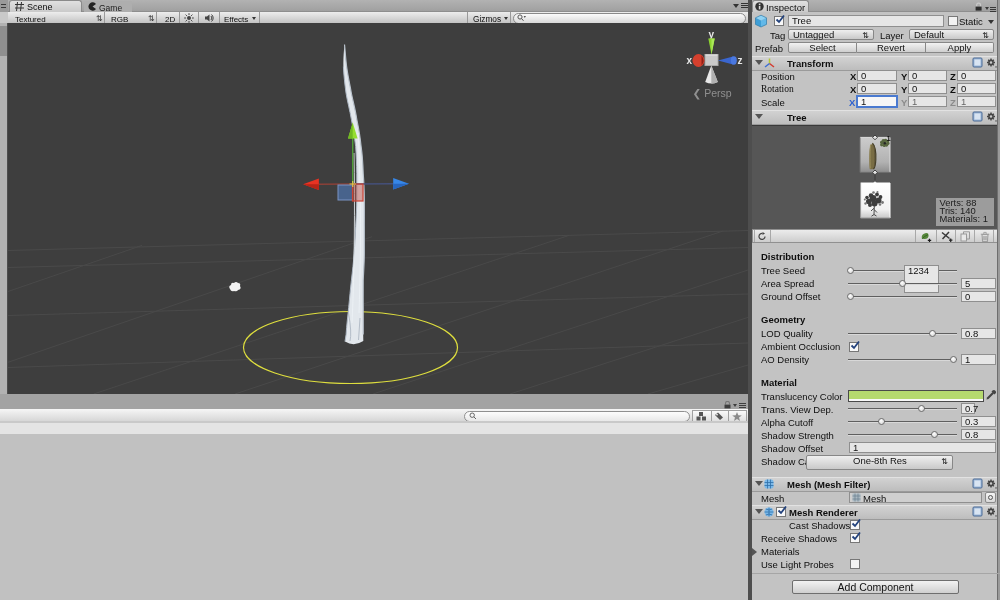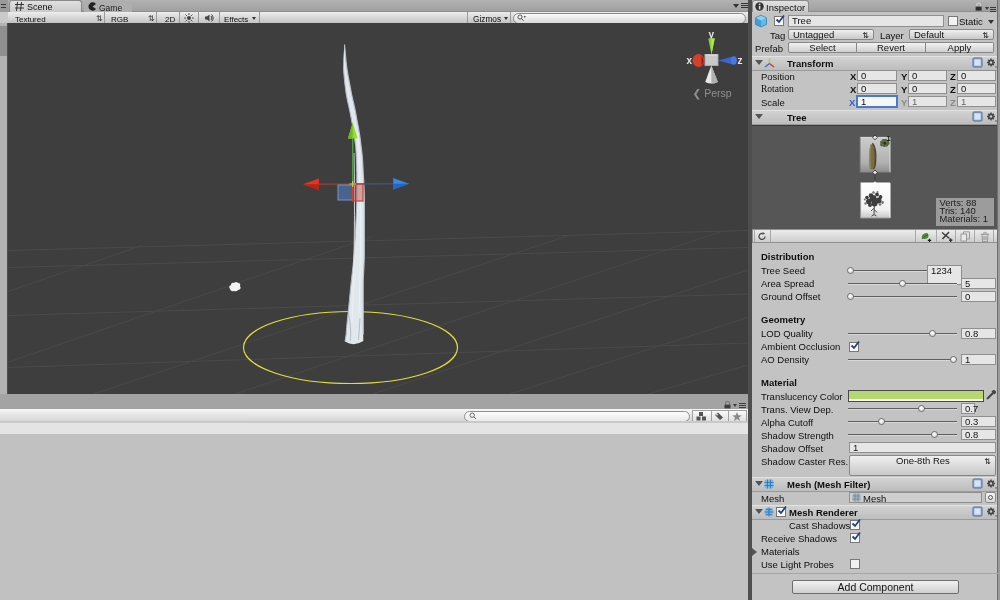--- a/index.html
+++ b/index.html
@@ -388,21 +388,21 @@
 <div class="abs txt" style="left:761px;top:391px;">Translucency Color</div>
 <div class="abs txt" style="left:761px;top:404px;">Trans. View Dep.</div>
 <div class="abs txt" style="left:761px;top:417px;">Alpha Cutoff</div>
 <div class="abs txt" style="left:761px;top:430px;">Shadow Strength</div>
 <div class="abs txt" style="left:761px;top:443px;">Shadow Offset</div>
 <div class="abs txt" style="left:761px;top:456px;">Shadow Caster Res.</div>
 
 <div class="abs" style="left:848px;top:270px;width:109px;height:1px;background:#5f5f5f;"></div>
 <div class="abs" style="left:848px;top:271px;width:109px;height:1px;background:#d8d8d8;"></div>
 <div class="abs" style="left:847px;top:267px;width:7px;height:7px;border-radius:50%;background:radial-gradient(circle at 40% 35%,#ffffff,#cfcfcf);border:1px solid #6e6e6e;box-sizing:border-box;"></div>
-<div class="abs field" style="left:927px;top:265px;width:35px;height:20px;">1234</div>
+<div class="abs field" style="left:904px;top:265px;width:35px;height:28px;">1234</div>
 
 <div class="abs" style="left:848px;top:283px;width:109px;height:1px;background:#5f5f5f;"></div>
 <div class="abs" style="left:848px;top:284px;width:109px;height:1px;background:#d8d8d8;"></div>
 <div class="abs" style="left:899px;top:280px;width:7px;height:7px;border-radius:50%;background:radial-gradient(circle at 40% 35%,#ffffff,#cfcfcf);border:1px solid #6e6e6e;box-sizing:border-box;"></div>
 <div class="abs field" style="left:961px;top:278px;width:35px;height:11px;">5</div>
 
 <div class="abs" style="left:848px;top:296px;width:109px;height:1px;background:#5f5f5f;"></div>
 <div class="abs" style="left:848px;top:297px;width:109px;height:1px;background:#d8d8d8;"></div>
 <div class="abs" style="left:847px;top:293px;width:7px;height:7px;border-radius:50%;background:radial-gradient(circle at 40% 35%,#ffffff,#cfcfcf);border:1px solid #6e6e6e;box-sizing:border-box;"></div>
 <div class="abs field" style="left:961px;top:291px;width:35px;height:11px;">0</div>
@@ -439,21 +439,21 @@
 <div class="abs" style="left:878px;top:418px;width:7px;height:7px;border-radius:50%;background:radial-gradient(circle at 40% 35%,#ffffff,#cfcfcf);border:1px solid #6e6e6e;box-sizing:border-box;"></div>
 <div class="abs field" style="left:961px;top:416px;width:35px;height:11px;">0.3</div>
 
 <div class="abs" style="left:848px;top:434px;width:109px;height:1px;background:#5f5f5f;"></div>
 <div class="abs" style="left:848px;top:435px;width:109px;height:1px;background:#d8d8d8;"></div>
 <div class="abs" style="left:931px;top:431px;width:7px;height:7px;border-radius:50%;background:radial-gradient(circle at 40% 35%,#ffffff,#cfcfcf);border:1px solid #6e6e6e;box-sizing:border-box;"></div>
 <div class="abs field" style="left:961px;top:429px;width:35px;height:11px;">0.8</div>
 
 <div class="abs field" style="left:849px;top:442px;width:147px;height:11px;">1</div>
 
-<div class="abs drop" style="left:849px;top:455px;width:147px;height:21px;padding-left:46px;">One-8th Res<span style="position:absolute;right:4px;top:1px;font-size:8px;">⇅</span></div>
+<div class="abs drop" style="left:806px;top:455px;width:147px;height:15px;padding-left:46px;">One-8th Res<span style="position:absolute;right:4px;top:1px;font-size:8px;">⇅</span></div>
 
 <div class="abs hdr" style="left:752px;top:477px;width:248px;height:13px;"></div>
 <div class="abs" style="left:755px;top:481px;width:0;height:0;border-left:4px solid transparent;border-right:4px solid transparent;border-top:5px solid #555;"></div>
 <svg class="abs" style="left:763px;top:478px;" width="12" height="12" viewBox="0 0 12 12">
  <rect x="1.5" y="1.5" width="9" height="9" rx="2" fill="#7ab8e8"></rect>
  <path d="M1.5 4.5 L10.5 4.5 M1.5 7.5 L10.5 7.5 M4.5 1.5 L4.5 10.5 M7.5 1.5 L7.5 10.5" stroke="#2e6ea8" stroke-width="0.8"></path>
 </svg>
 <div class="abs txt bold" style="left:787px;top:479px;">Mesh (Mesh Filter)</div>
 <svg class="abs" style="left:972px;top:478px;" width="11" height="11" viewBox="0 0 11 11">
  <rect x="1" y="1" width="9" height="9" rx="1" fill="#9fb9d8" stroke="#4a6a96" stroke-width="1"></rect>

